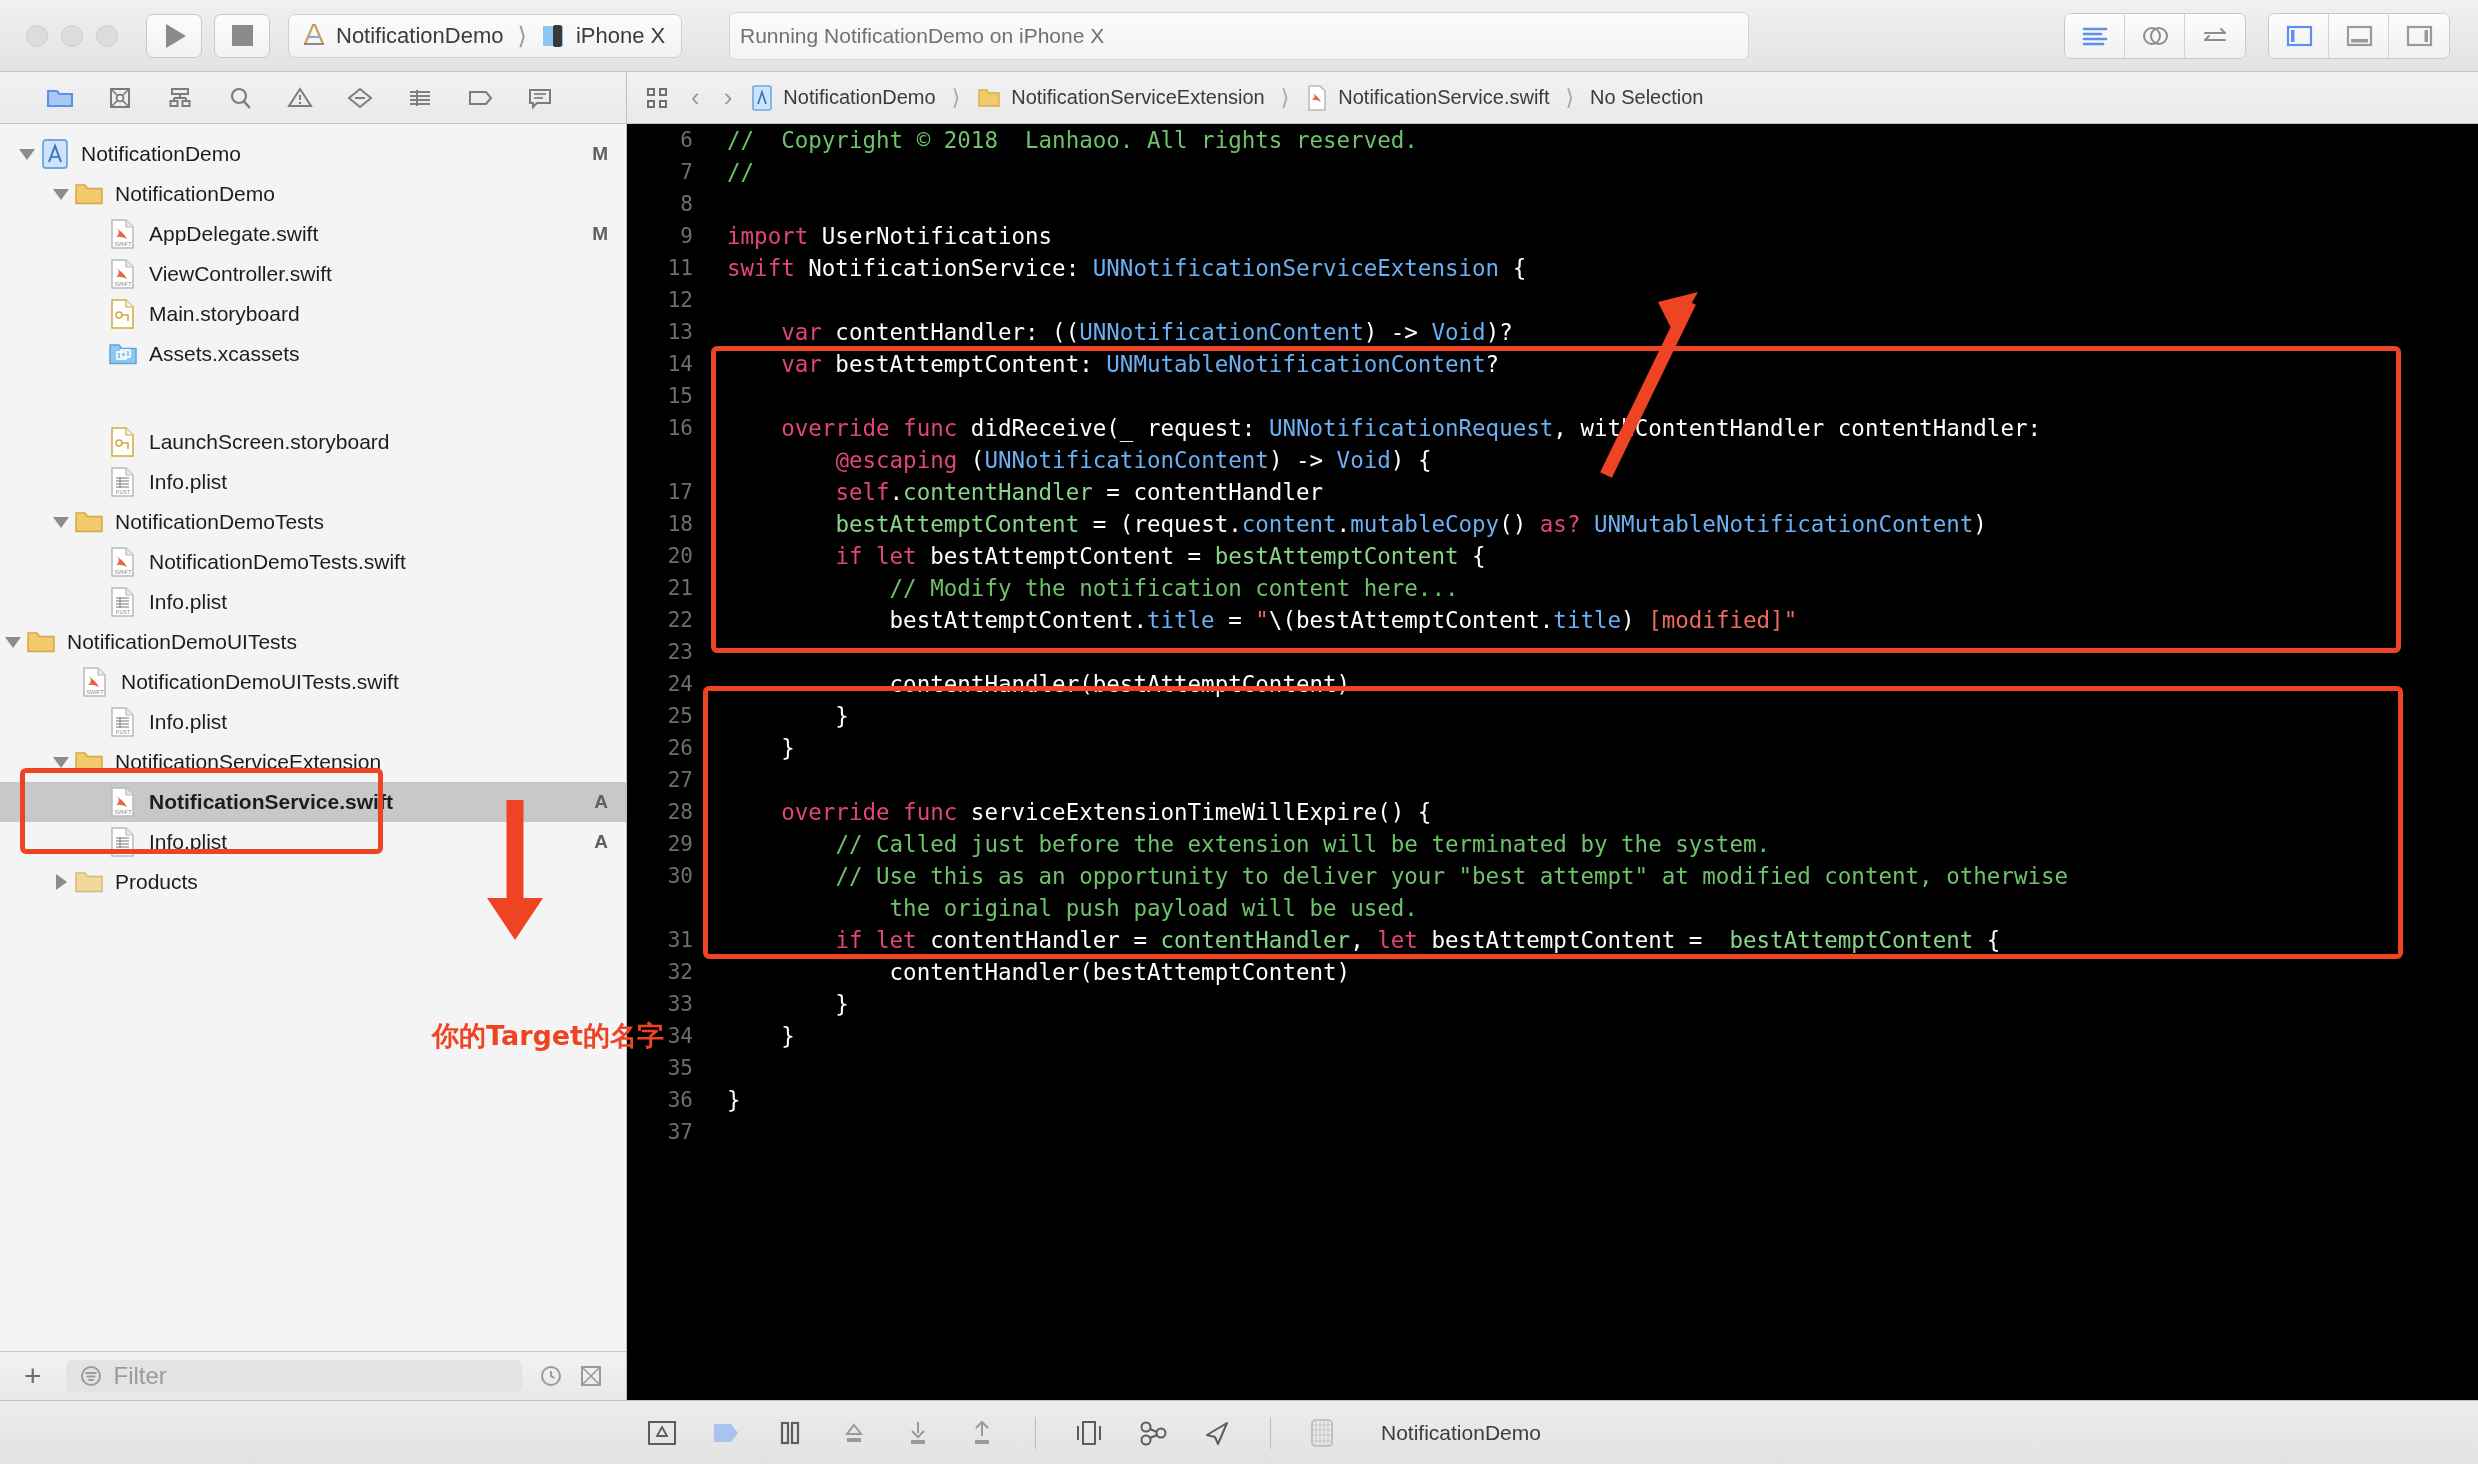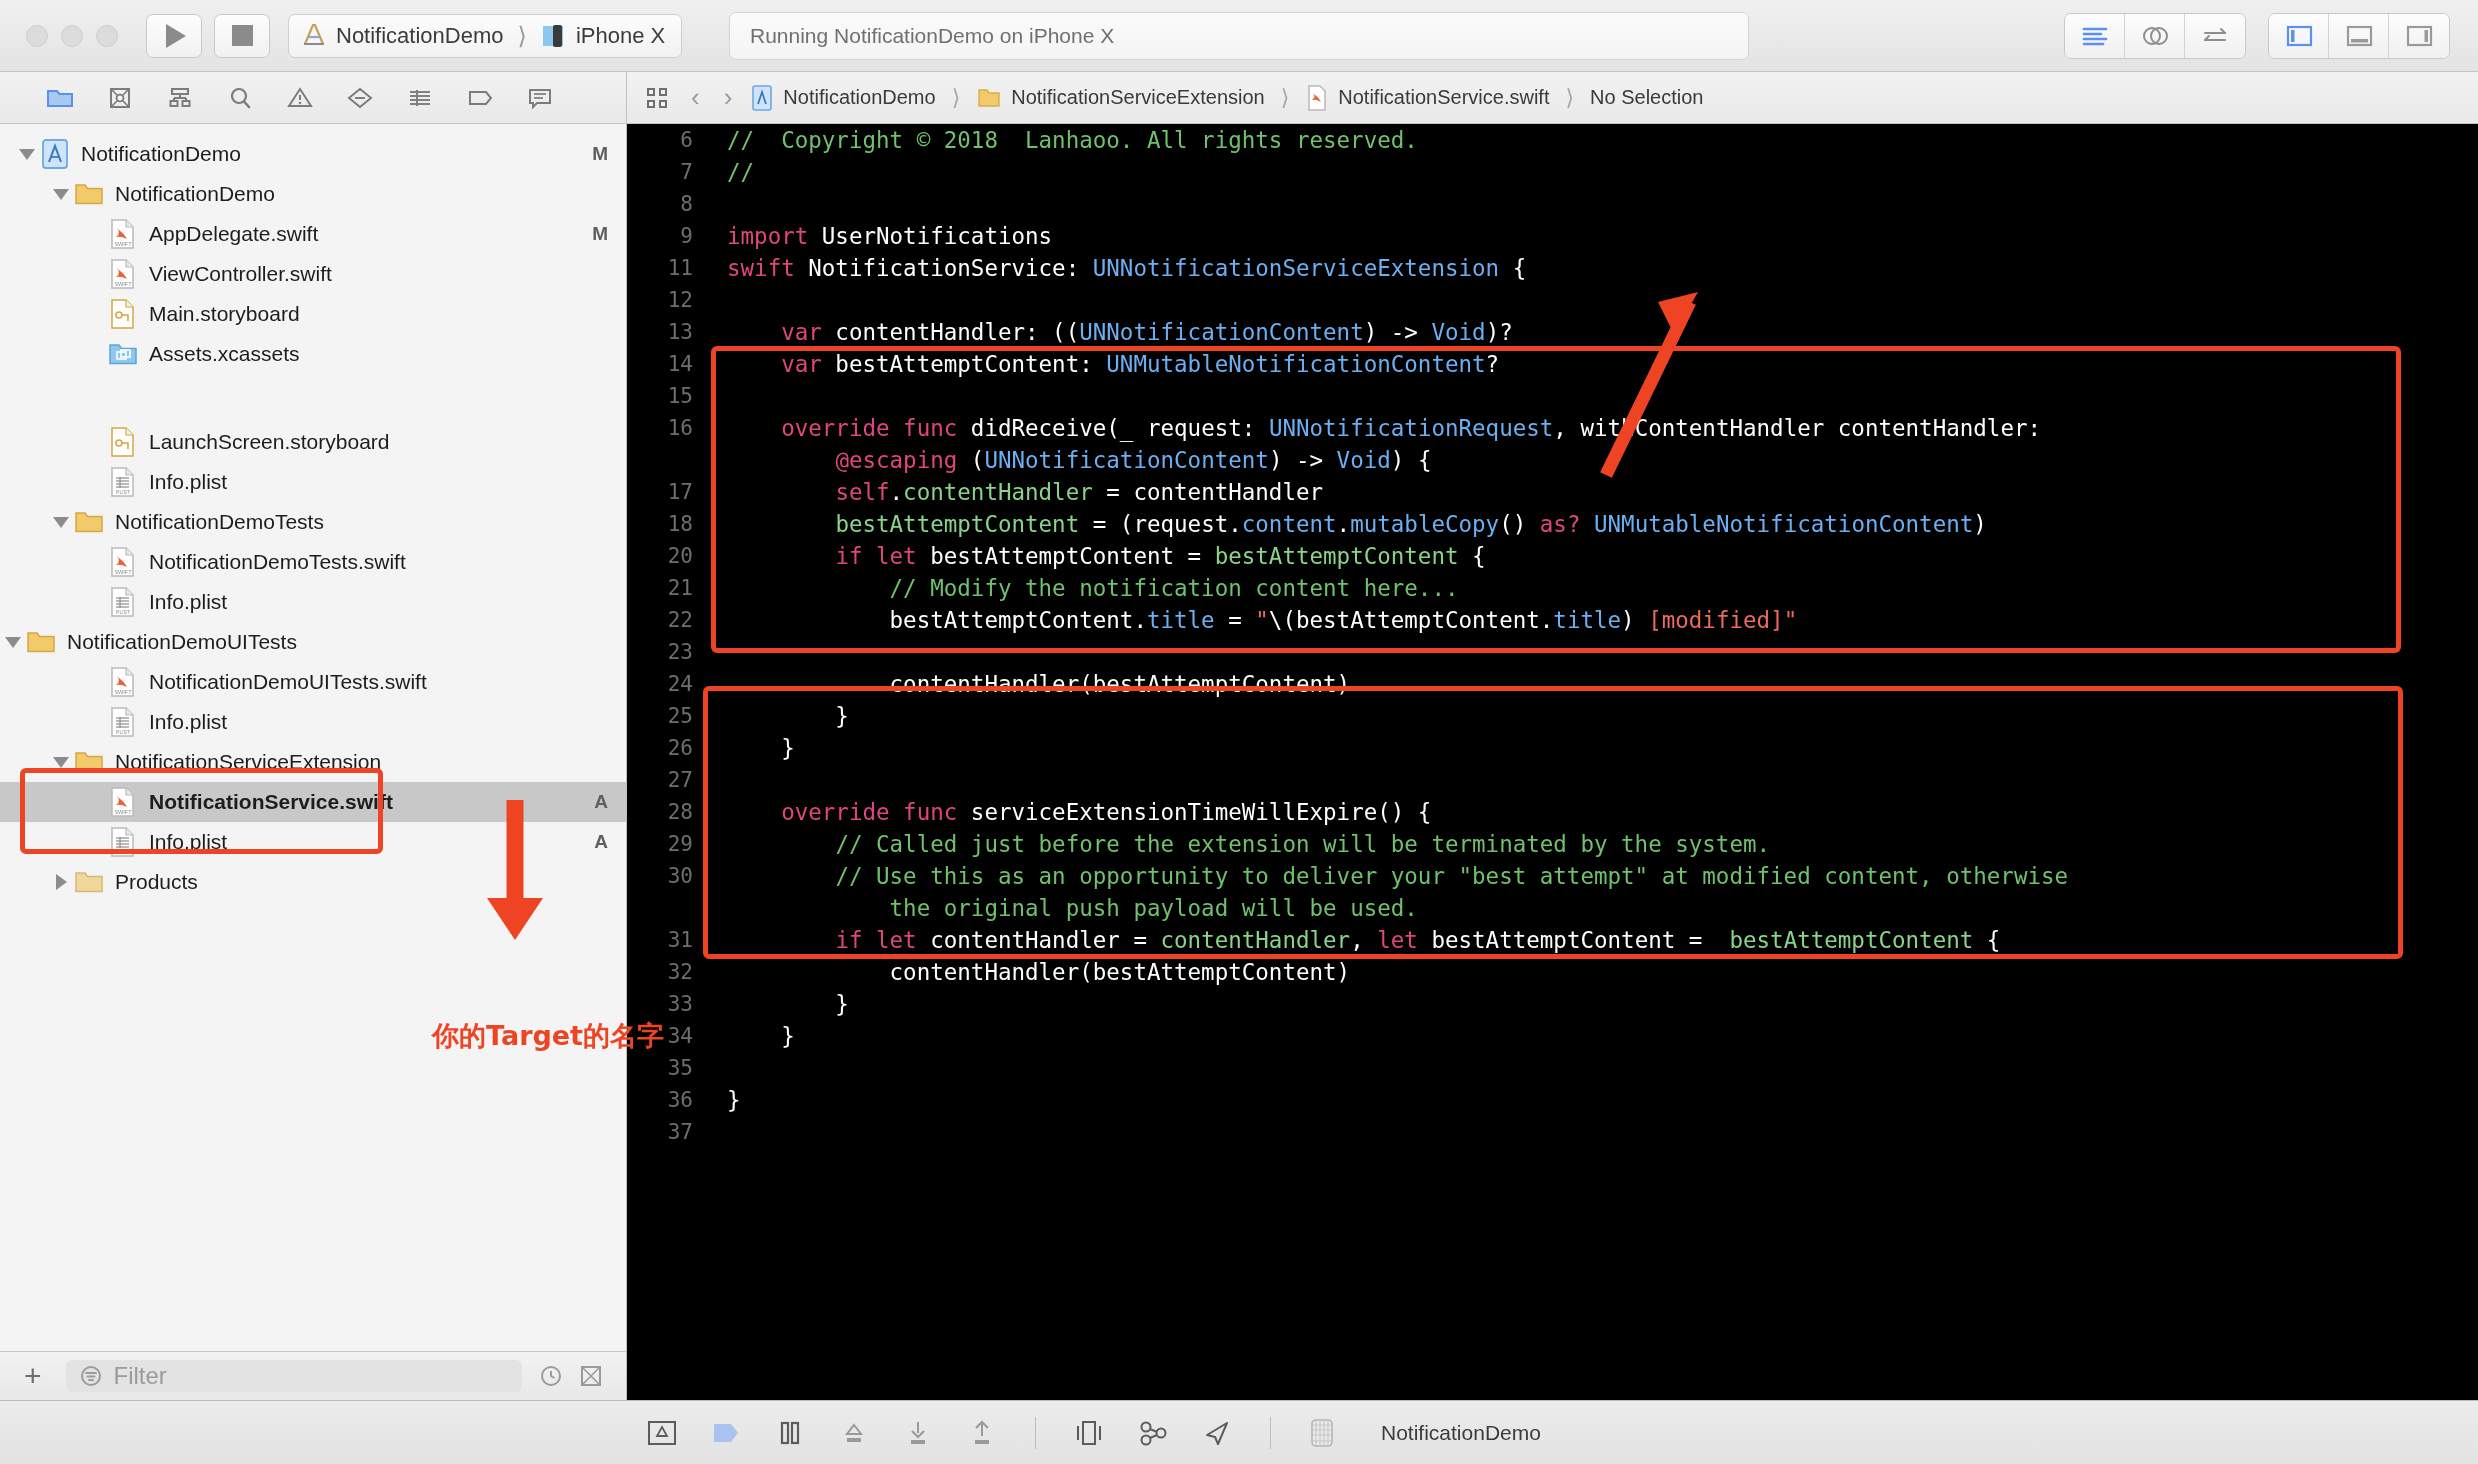--- a/index.html
+++ b/index.html
@@ -41,21 +41,21 @@
   }
   .scheme-seg { display: flex; align-items: center; gap: 9px; }
   .scheme-label { font-size: 22px; color: #3b3b3b; white-space: nowrap; }
   .chev { color: #9a9a9a; font-size: 24px; font-weight: 300; margin: 0 4px; }
 
   .status-field {
     position: absolute; left: 50%; transform: translateX(-50%);
     width: 1020px; height: 48px;
     border: 1px solid #d5d5d5; border-radius: 7px;
     background: linear-gradient(to bottom,#fbfbfb,#f4f4f4);
-    display: flex; align-items: center; padding: 0 20px;
+    display: flex; align-items: center; padding: 0 10px;
   }
   .status-text { font-size: 21px; color: #707070; }
 
   .tb-right { margin-left: auto; display: flex; align-items: center; gap: 22px; padding-right: 8px;}
   .seg-group { display: flex; border: 1px solid #c9c9c9; border-radius: 7px; overflow: hidden; background: #f6f6f6;}
   .seg {
     width: 60px; height: 44px; display: flex; align-items: center; justify-content: center;
     background: linear-gradient(to bottom,#fdfdfd,#f0f0f0);
     border-right: 1px solid #d3d3d3;
   }
@@ -483,21 +483,21 @@
             <div class="disc">
               <div class="tri-down"></div>
             </div>
             <div class="ficon">
               <svg width="30" height="30" viewBox="0 0 30 30">
                 <path d="M2 6 h9 l2.5 3.5 H28 v15 H2 Z" fill="#f2c96b" stroke="#d3a845" stroke-width="1.5"></path>
               </svg>
             </div>
             <span class="rlabel">NotificationDemoUITests</span>
           </div>
-          <div class="row" style="padding-left: 82px;">
+          <div class="row" style="padding-left: 54px;">
             <div class="disc"></div>
             <div class="ficon">
               <svg width="28" height="30" viewBox="0 0 28 30">
                 <path d="M3 1 h14 l7 7 v21 H3 Z" fill="#ffffff" stroke="#b9b9b9" stroke-width="1.5"></path>
                 <path d="M17 1 v7 h7" fill="#e8e8e8" stroke="#b9b9b9" stroke-width="1.2"></path>
                 <path d="M7 9 q7 4 11 11 q-6 -3 -11 -2 q6 -5 0 -9Z" fill="#e8633a"></path>
                 <text x="14" y="27" font-size="5.5" text-anchor="middle" fill="#8a8a8a" font-family="sans-serif">SWIFT</text>
               </svg>
             </div>
             <span class="rlabel">NotificationDemoUITests.swift</span>

